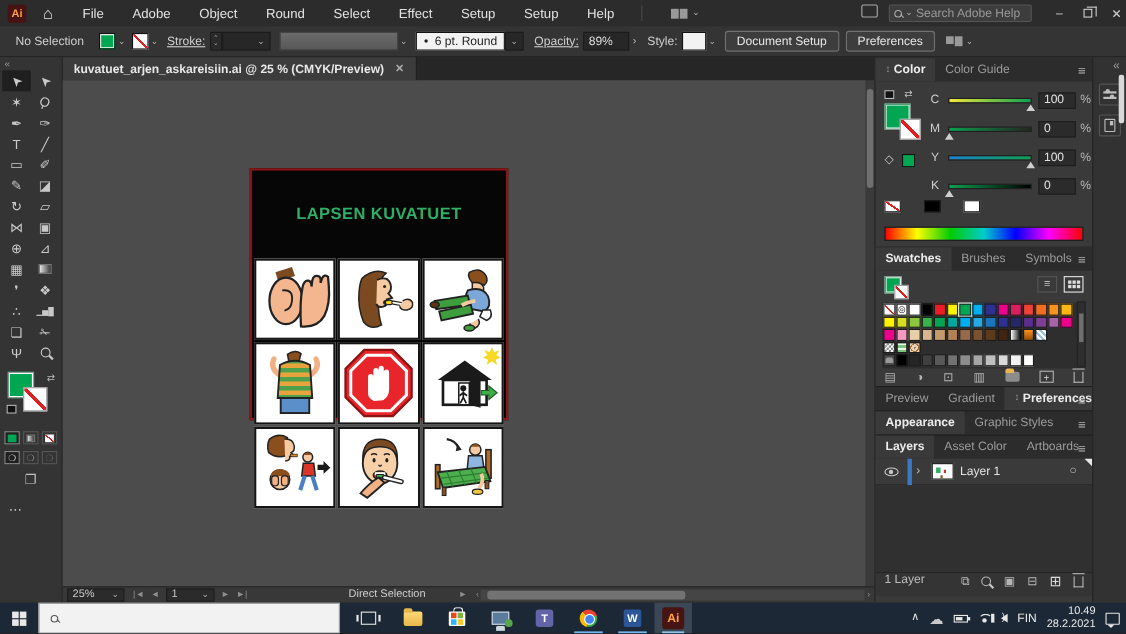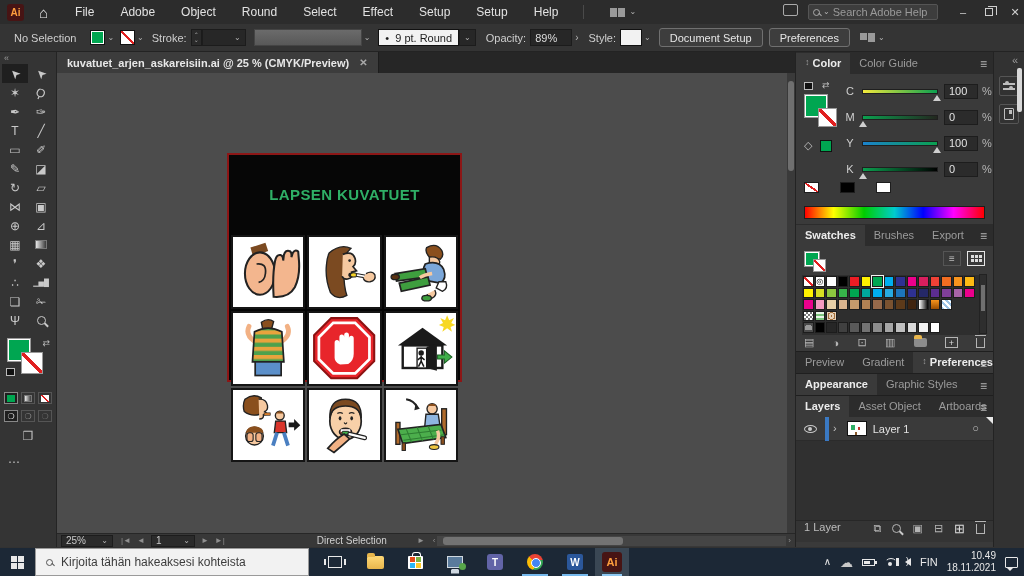--- a/index.html
+++ b/index.html
@@ -18,21 +18,21 @@
   .wsp-icon i{width:7px;height:9px;background:#9a9a9a;display:block;}
   .vdiv{width:1px;height:14px;background:#4a4a4a;margin:0 8px;}
   #help-search{width:130px;height:16px;background:#3d3d3d;border:1px solid #555;border-radius:2px;display:flex;align-items:center;padding:0 4px;color:#9a9a9a;gap:3px;}
   .mag{width:7px;height:7px;border:1.4px solid #aaa;border-radius:50%;position:relative;flex:0 0 auto;}
   .mag::after{content:"";position:absolute;width:4px;height:1.4px;background:#aaa;transform:rotate(45deg);right:-3px;bottom:-1px;}
   .wbtn{width:26px;height:20px;display:flex;align-items:center;justify-content:center;color:#d0d0d0;font-size:11px;}
   .restore-g{width:8px;height:8px;border:1px solid #cfcfcf;position:relative;}
   .restore-g::before{content:"";position:absolute;left:2px;top:-3px;width:8px;height:8px;border:1px solid #cfcfcf;border-left:none;border-bottom:none;}
   
   #optionsbar{left:0;top:24px;width:1024px;height:28px;background:#343434;border-bottom:1px solid #232323;display:flex;align-items:center;}
-  .ulbl{color:#cfcfcf;}
+  .ulbl{text-decoration:underline;color:#cfcfcf;}
   .swatch-fill{width:15px;height:15px;background:#00a651;border:1px solid #111;box-shadow:inset 0 0 0 1px #fff;}
   .swatch-strk{width:15px;height:15px;background:#fff;border:1px solid #111;position:relative;overflow:hidden;}
   .swatch-strk::after,.redslash::after{content:"";position:absolute;inset:0;background:linear-gradient(to top right,transparent 44%,#e02020 44%,#e02020 56%,transparent 56%);}
   .stepper{width:11px;height:17px;background:#2a2a2a;border:1px solid #1b1b1b;display:flex;flex-direction:column;align-items:center;justify-content:center;color:#aaa;font-size:6px;line-height:5px;}
   .dfield{background:#272727;border:1px solid #1c1c1c;color:#ddd;height:17px;display:flex;align-items:center;padding:0 4px;}
   .brushbox{width:108px;height:17px;background:linear-gradient(#6b6b6b,#585858);border:1px solid #444;}
   .lightbox{background:#f2f2f2;color:#1d1d1d;height:17px;display:flex;align-items:center;padding:0 6px;border:1px solid #111;}
   .btn{background:#3d3d3d;border:1px solid #707070;border-radius:3px;color:#e6e6e6;font-size:11px;height:19px;display:flex;align-items:center;padding:0 10px;}
   .dotgrid{display:grid;grid-template-columns:repeat(2,3px);gap:2px;}
   .dotgrid i{width:3px;height:3px;background:#8f8f8f;}
@@ -228,21 +228,21 @@
         <span>⌄</span>
       </span>
     <span class="dfield" style="width:44px;justify-content:space-between;">
         <span></span>
         <span class="chev">⌄</span>
       </span>
     <span class="brushbox" style="margin-left:8px;"></span>
     <span class="chev" style="margin:0 8px 0 2px;">⌄</span>
     <span class="lightbox" style="gap:6px;">
       <span>•</span>
-      <span>9 pt. Round</span>
+      <span>6 pt. Round</span>
     </span>
     <span class="dfield">
         <span class="chev">⌄</span>
       </span>
     <span class="ulbl" style="margin-left:10px;">Opacity:</span>
     <span class="dfield" style="width:42px;margin-left:4px;">89%</span>
     <span class="chev" style="margin-left:3px;font-size:10px;">›</span>
     <span style="margin-left:10px;color:#cfcfcf;">Style:</span>
     <span class="lightbox" style="width:22px;margin-left:4px;"></span>
     <span class="chev" style="margin:0 8px 0 2px;">⌄</span>
@@ -596,21 +596,21 @@
         </div>
       <span class="abs mini-sw redslash" style="left:8px;top:108px;overflow:hidden;"></span>
       <span class="abs mini-sw" style="left:26px;top:108px;background:#000;"></span>
       <span class="abs mini-sw" style="left:44px;top:108px;background:#fff;"></span>
       <div class="abs spectrum" style="left:2px;right:2px;top:128px;"></div>
     </div>
 
     <div class="phead">
       <span class="ptab on">Swatches</span>
       <span class="ptab">Brushes</span>
-      <span class="ptab">Export</span>
+      <span class="ptab">Symbols</span>
       <span class="pmenu">≡</span>
     </div>
     <div style="position:relative;height:105px;">
       <span class="abs" style="left:8px;top:5px;width:16px;height:16px;background:#00a651;border:1px solid #999;box-shadow:inset 0 0 0 1px #fff;"></span>
       <span class="abs redslash" style="left:17px;top:13px;width:13px;height:13px;background:#fff;border:1px solid #999;overflow:hidden;"></span>
       <span class="abs view-btn" style="right:32px;top:5px;">≡</span>
       <span class="abs view-btn on" style="right:8px;top:5px;">
           <span class="gridglyph">
             <i></i>
             <i></i>
@@ -732,21 +732,21 @@
     </div>
 
     <div class="phead" style="border-top:1px solid #1f1f1f;">
       <span class="ptab on">Appearance</span>
       <span class="ptab">Graphic Styles</span>
       <span class="pmenu">≡</span>
     </div>
 
     <div class="phead" style="border-top:1px solid #1f1f1f;">
       <span class="ptab on">Layers</span>
-      <span class="ptab">Asset Object</span>
+      <span class="ptab">Asset Color</span>
       <span class="ptab">Artboards</span>
       <span class="pmenu">≡</span>
     </div>
     <div id="layer-row">
       <span class="eye"></span>
       <span class="lbar"></span>
       <span class="ic" style="margin:0 4px;font-size:11px;">›</span>
       <span class="thumb"></span>
       <span style="color:#e2e2e2;">Layer 1</span>
       <span class="ic" style="margin-left:auto;margin-right:14px;">○</span>
@@ -781,21 +781,20 @@
 
   <div id="taskbar" class="abs">
     <span class="winlogo">
         <i></i>
         <i></i>
         <i></i>
         <i></i>
       </span>
     <div id="tb-search">
       <span class="mag"></span>
-      <span>Kirjoita tähän hakeaksesi kohteista</span>
     </div>
     <span class="tb-ic" style="margin-left:6px;">
         <span class="taskview"></span>
       </span>
     <span class="tb-ic">
         <span class="folder"></span>
       </span>
     <span class="tb-ic">
         <span class="store">
           <i></i>
@@ -824,19 +823,19 @@
     </span>
     <div class="tray">
       <span class="ic" style="color:#e8e8e8;font-size:10px;">∧</span>
       <span class="ic" style="color:#c9c9c9;font-size:13px;">☁</span>
       <span class="batt"></span>
       <span class="wifi"></span>
       <span class="spk"></span>
       <span style="font-size:11px;">FIN</span>
       <span class="clock">
         <div>10.49</div>
-        <div>18.11.2021</div>
+        <div>28.2.2021</div>
       </span>
       <span class="notif"></span>
     </div>
   </div>
 
 </div>
 
 </body></html>

